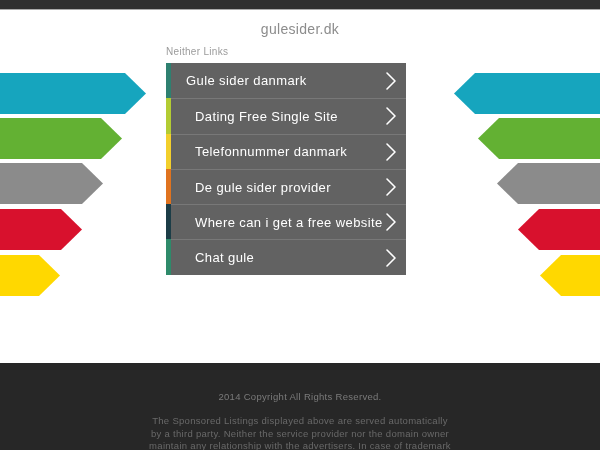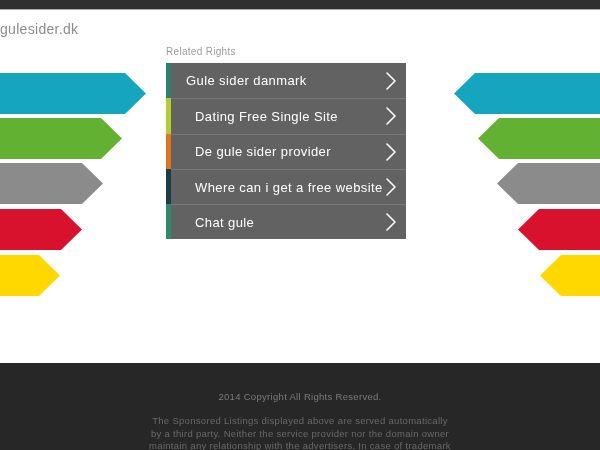--- a/index.html
+++ b/index.html
@@ -12,20 +12,21 @@
   }
   .topbar {
     position: absolute; top: 0; left: 0;
     width: 600px; height: 10px;
     background: #2f2f2f;
     border-bottom: 1px solid #a9a9a9;
   }
   .domain-title {
     position: absolute; top: 21px; left: 0;
     width: 600px;
+    text-align: center;
     font-size: 14px;
     color: #8c8c8c;
     letter-spacing: 0.3px;
   }
   .related-label {
     position: absolute; top: 46px; left: 166px;
     font-size: 10px;
     color: #9b9b9b;
     letter-spacing: 0.3px;
   }
@@ -85,33 +86,40 @@
     letter-spacing: 0.3px;
   }
 </style>
 </head>
 <body>
 
 <div class="topbar"></div>
 
 <div class="domain-title">gulesider.dk</div>
 
-<div class="related-label">Related Rights</div>
+<div class="related-label">Neither Links</div>
 
 <div class="links-box">
   <div class="link-row">
     <span class="accent-strip" style="background: rgb(46, 128, 112);"></span>
     <span class="link-label">Gule sider danmark</span>
     <svg class="chevron" width="14" height="22" viewBox="0 0 14 22">
         <polyline points="3,3 11,11 3,19" fill="none" stroke="#ffffff" stroke-width="1.6" stroke-linecap="round" stroke-linejoin="round"></polyline>
       </svg>
   </div>
   <div class="link-row">
     <span class="accent-strip" style="background: rgb(179, 204, 51);"></span>
     <span class="link-label">Dating Free Single Site</span>
+    <svg class="chevron" width="14" height="22" viewBox="0 0 14 22">
+        <polyline points="3,3 11,11 3,19" fill="none" stroke="#ffffff" stroke-width="1.6" stroke-linecap="round" stroke-linejoin="round"></polyline>
+      </svg>
+  </div>
+  <div class="link-row">
+    <span class="accent-strip" style="background: rgb(242, 207, 44);"></span>
+    <span class="link-label">Telefonnummer danmark</span>
     <svg class="chevron" width="14" height="22" viewBox="0 0 14 22">
         <polyline points="3,3 11,11 3,19" fill="none" stroke="#ffffff" stroke-width="1.6" stroke-linecap="round" stroke-linejoin="round"></polyline>
       </svg>
   </div>
   <div class="link-row">
     <span class="accent-strip" style="background: rgb(224, 115, 31);"></span>
     <span class="link-label">De gule sider provider</span>
     <svg class="chevron" width="14" height="22" viewBox="0 0 14 22">
         <polyline points="3,3 11,11 3,19" fill="none" stroke="#ffffff" stroke-width="1.6" stroke-linecap="round" stroke-linejoin="round"></polyline>
       </svg>

